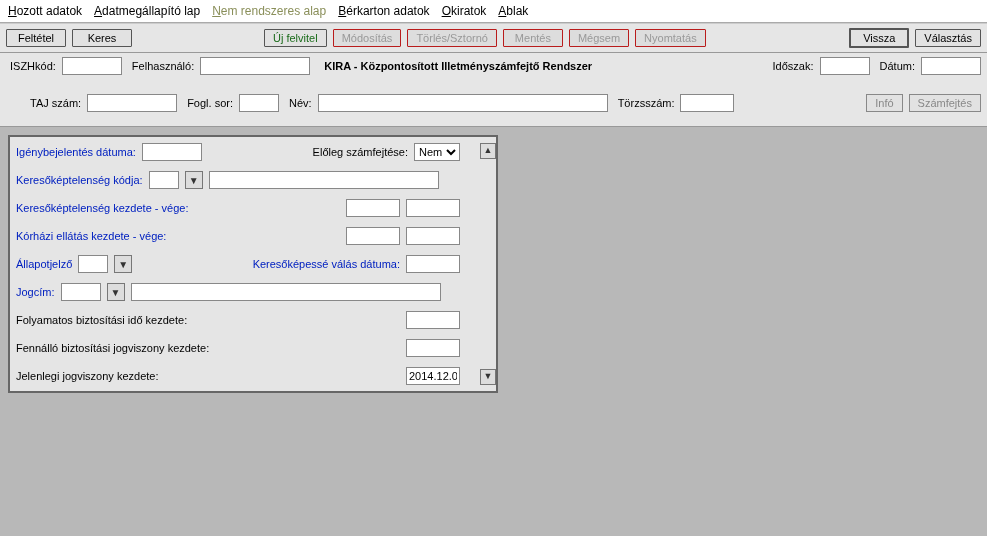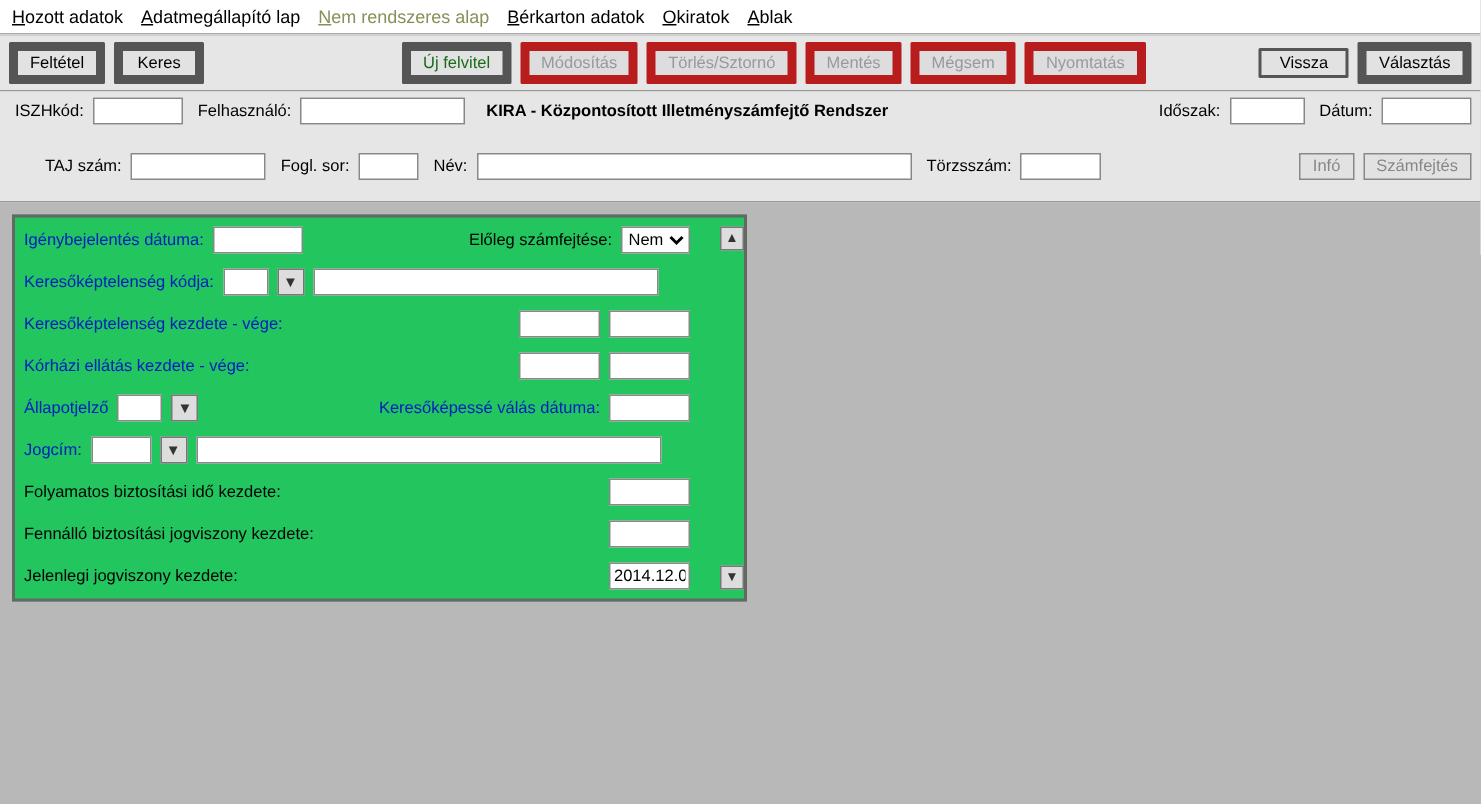--- a/index.html
+++ b/index.html
@@ -32,21 +32,21 @@
     background: #e6e6e6;
     border-top: 1px solid #ccc;
     border-bottom: 1px solid #999;
     padding: 4px 6px;
     display: flex;
     gap: 6px;
     align-items: center;
   }
   .toolbar .spacer { flex: 1; }
   .tbtn {
-    border: 6px solid #b91c1c;
+    border: 1px solid #b91c1c;
     background: #ddd;
     color: #999;
     padding: 2px 8px;
     font-size: 11px;
     min-width: 60px;
     text-align: center;
     border-radius: 1px;
   }
   .tbtn.enabled {
     background: #e2e2e2;
@@ -98,21 +98,21 @@
     padding: 2px 8px;
     font-size: 11px;
   }
   .content {
     background: #b8b8b8;
     height: calc(536px - 19px - 25px - 50px);
     padding: 8px;
     position: relative;
   }
   .panel {
-    background: #22c55e;
+    background: #e5e5e5;
     border: 2px solid #666;
     width: 490px;
     padding: 6px 0 6px 6px;
     position: relative;
     display: flex;
   }
   .panel-inner {
     flex: 1;
     display: grid;
     grid-template-columns: auto;

